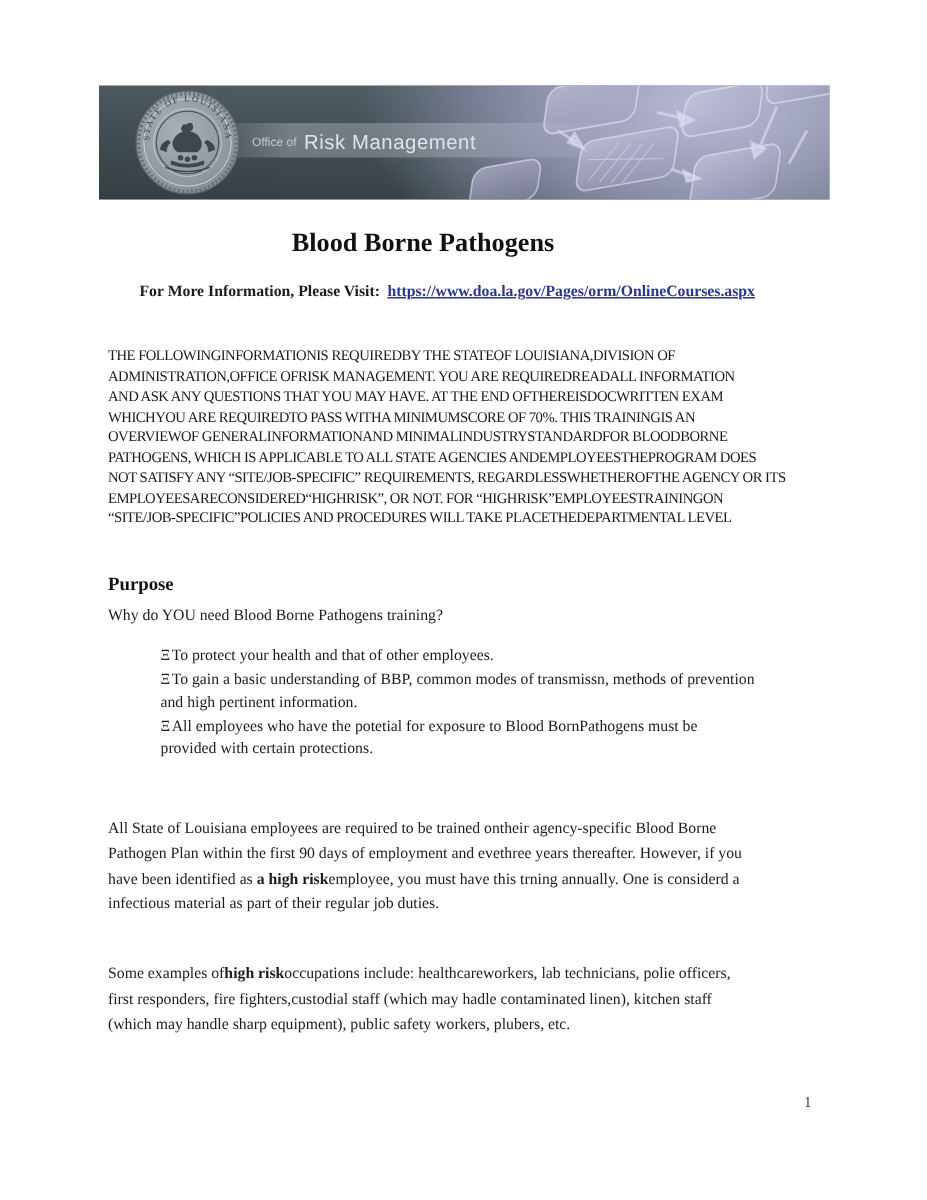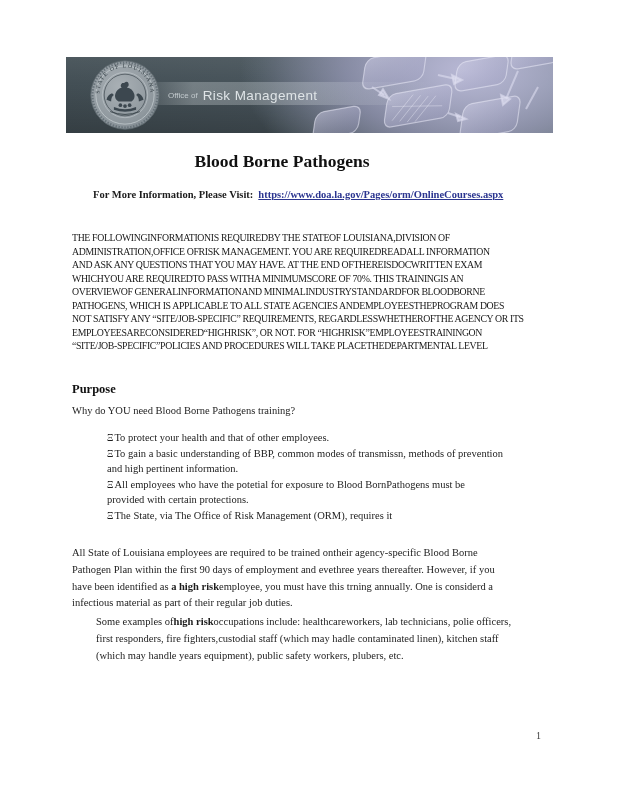--- a/index.html
+++ b/index.html
@@ -36,21 +36,21 @@
   
   #purpose-heading{position:absolute;left:72px;top:382px;font-size:12.5px;font-weight:bold;color:#111;}
   #purpose-question{position:absolute;left:72px;top:405px;font-size:10.5px;}
   #purpose-bullets{position:absolute;left:107px;top:430px;font-size:10.5px;}
   .bullet-line{height:15.5px;line-height:15.5px;white-space:pre;}
   .bullet-glyph{display:inline-block;margin-right:1px;font-size:10px;transform:scaleY(1.05);}
 
   
   .para{position:absolute;left:72px;font-size:10.5px;color:#1c1c1c;}
   #para-a{top:545px;}
-  #para-b{top:614px;margin-left:24px;}
+  #para-b{top:642px;}
   .para-line{height:16.8px;line-height:16.8px;white-space:pre;}
   .para-line .b{font-weight:bold;}
 
   #page-number{position:absolute;left:536px;top:730px;font-size:10px;color:#3c3c3c;}
 </style>
 </head>
 <body>
 
 <div id="page">
 
@@ -152,29 +152,28 @@
     </div>
 
   <div id="purpose-heading">Purpose</div>
   <div id="purpose-question">Why do YOU need Blood Borne Pathogens training?</div>
   <div id="purpose-bullets">
       <div class="bullet-line"><span class="bullet-glyph">Ξ</span>To protect your health and that of other employees.</div>
       <div class="bullet-line"><span class="bullet-glyph">Ξ</span>To gain a basic understanding of BBP, common modes of transmissn, methods of prevention</div>
       <div class="bullet-line">and high pertinent information.</div>
       <div class="bullet-line"><span class="bullet-glyph">Ξ</span>All employees who have the potetial for exposure to Blood BornPathogens must be</div>
       <div class="bullet-line">provided with certain protections.</div>
-      <div class="bullet-line"><span class="bullet-glyph">Ξ</span>The State, via The Office of Risk Management (ORM), requires it</div>
     </div>
 
   <div id="para-a" class="para">
       <div class="para-line"><span>All State of Louisiana employees are required to be trained ontheir agency-specific Blood Borne</span></div>
       <div class="para-line"><span>Pathogen Plan within the first 90 days of employment and evethree years thereafter. However, if you</span></div>
       <div class="para-line"><span>have been identified as </span><span class="b">a high risk</span><span>employee, you must have this trning annually. One is considerd a</span></div>
       <div class="para-line"><span>infectious material as part of their regular job duties.</span></div>
     </div>
   <div id="para-b" class="para">
       <div class="para-line"><span>Some examples of</span><span class="b">high risk</span><span>occupations include: healthcareworkers, lab technicians, polie officers,</span></div>
       <div class="para-line"><span>first responders, fire fighters,custodial staff (which may hadle contaminated linen), kitchen staff</span></div>
-      <div class="para-line"><span>(which may handle years equipment), public safety workers, plubers, etc.</span></div>
+      <div class="para-line"><span>(which may handle sharp equipment), public safety workers, plubers, etc.</span></div>
     </div>
 
   <div id="page-number">1</div>
 </div>
 
 </body></html>

